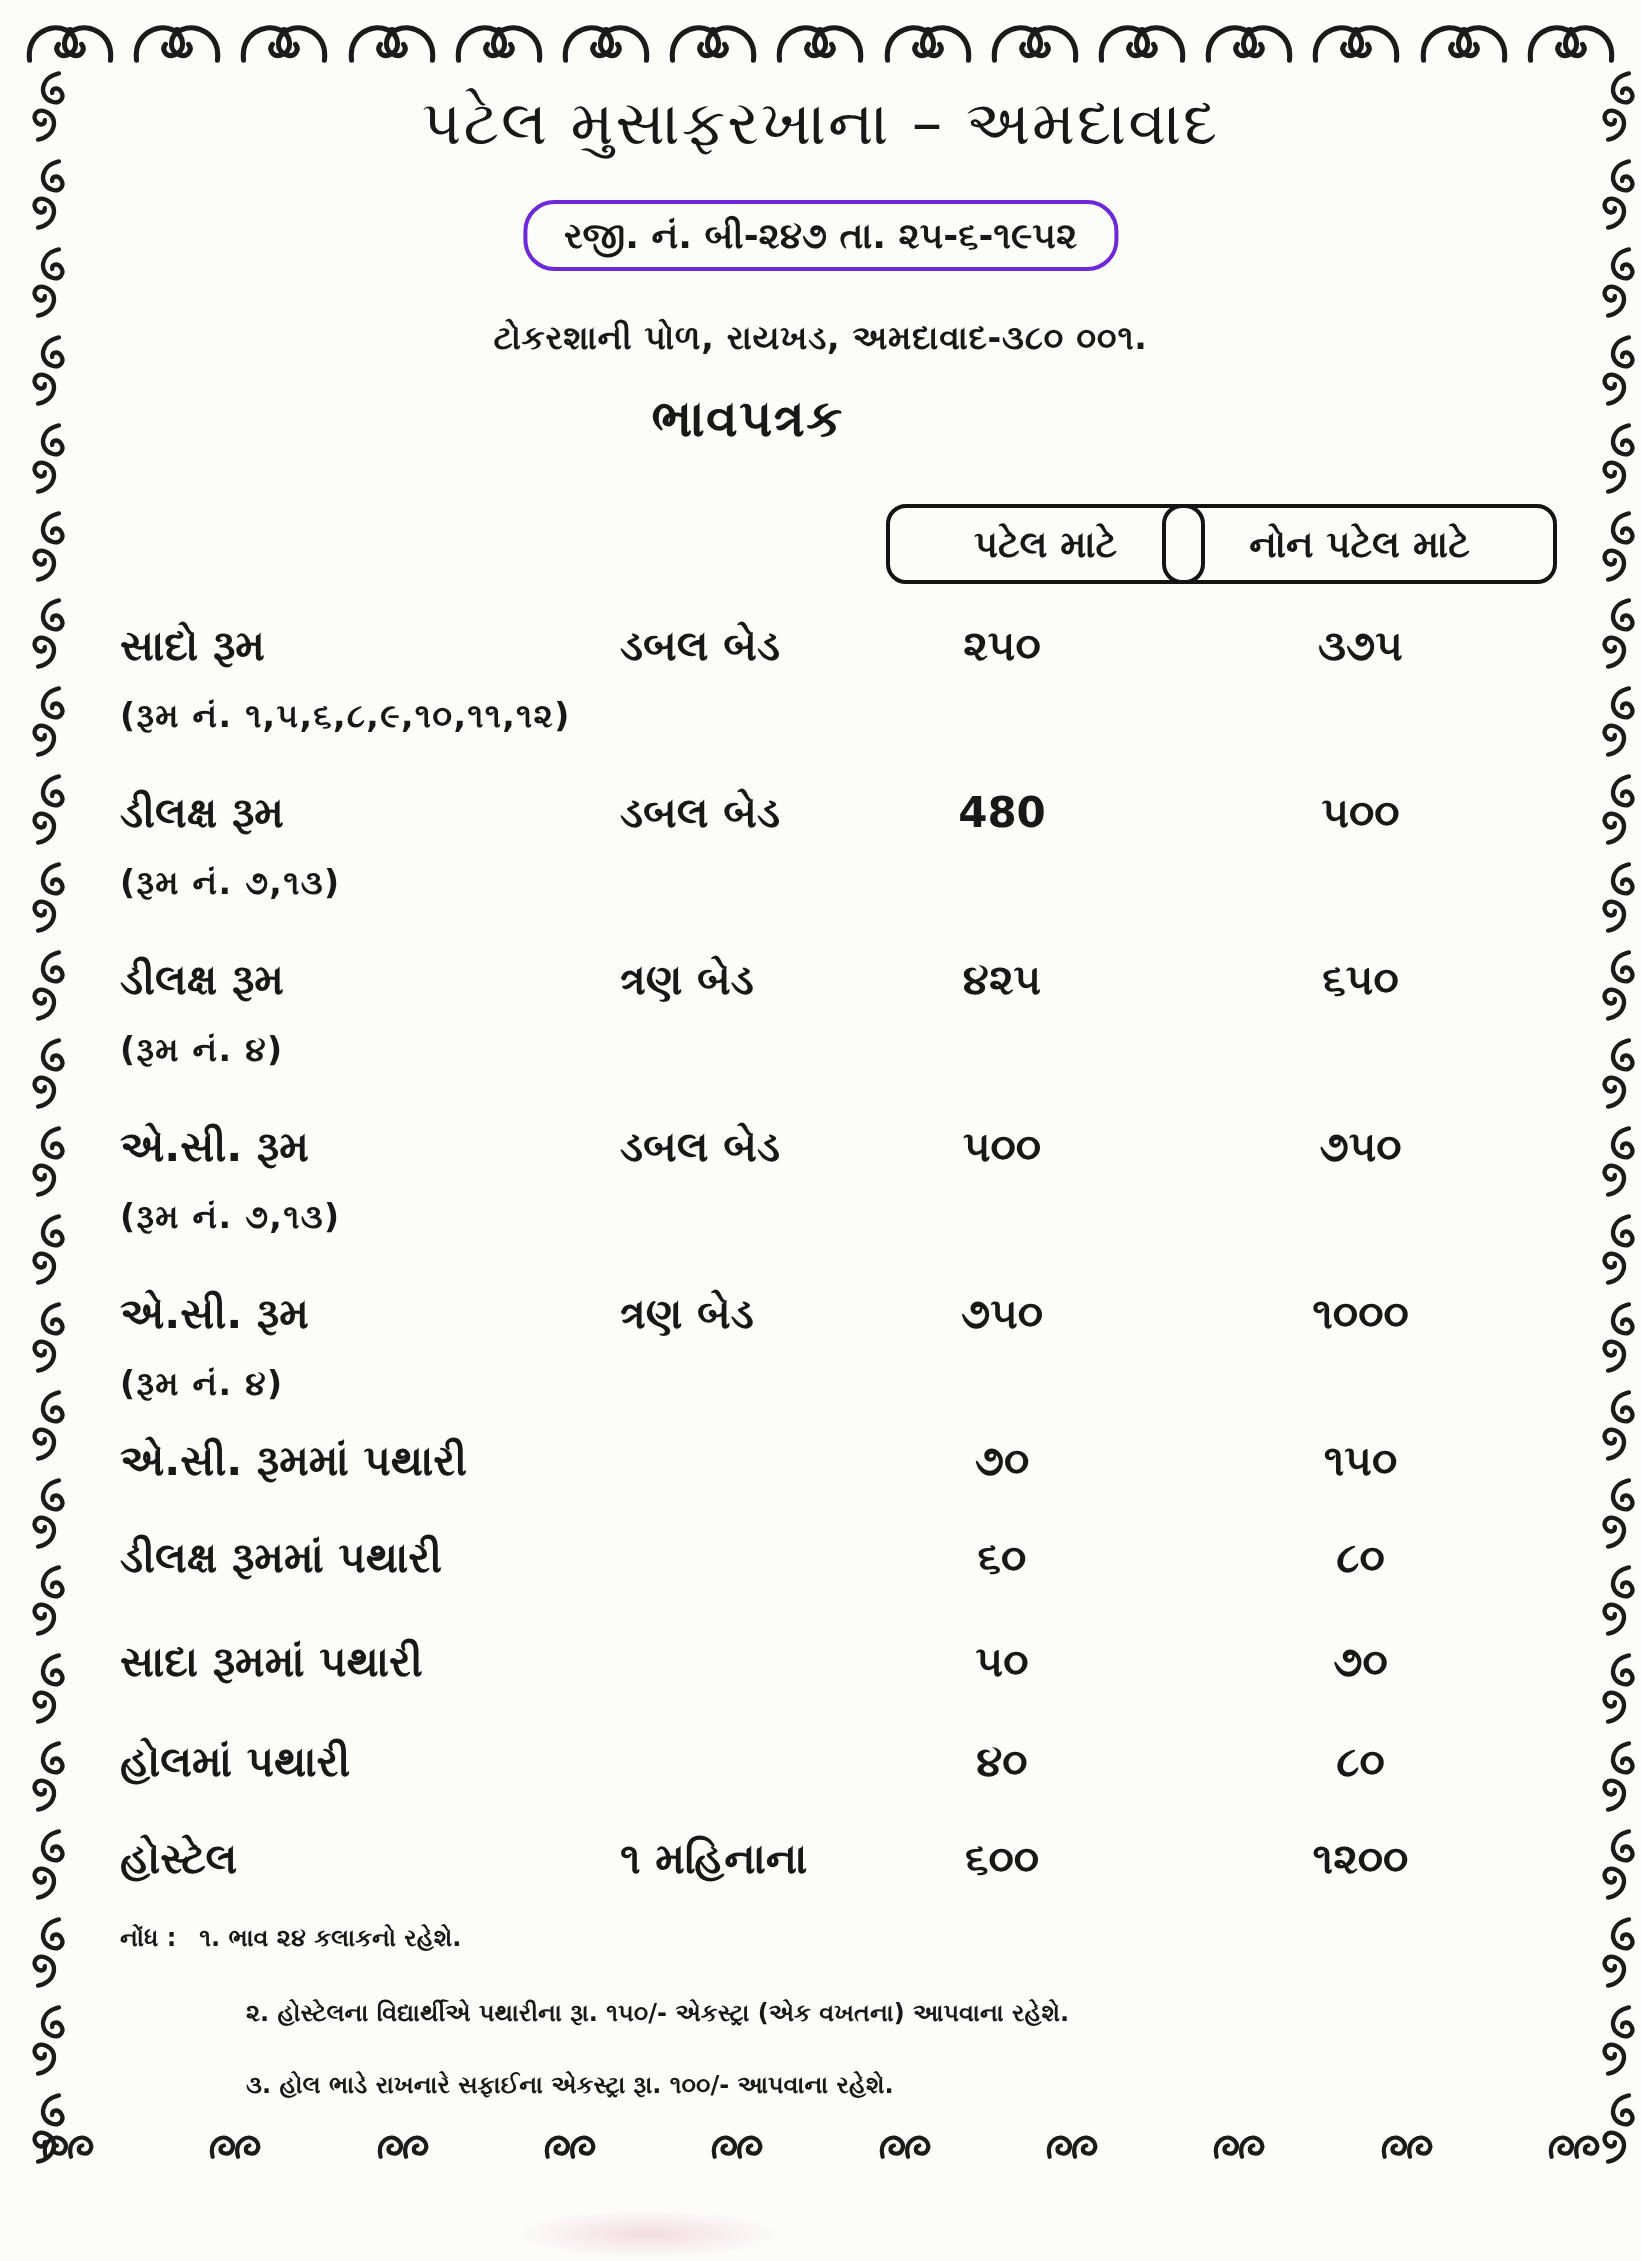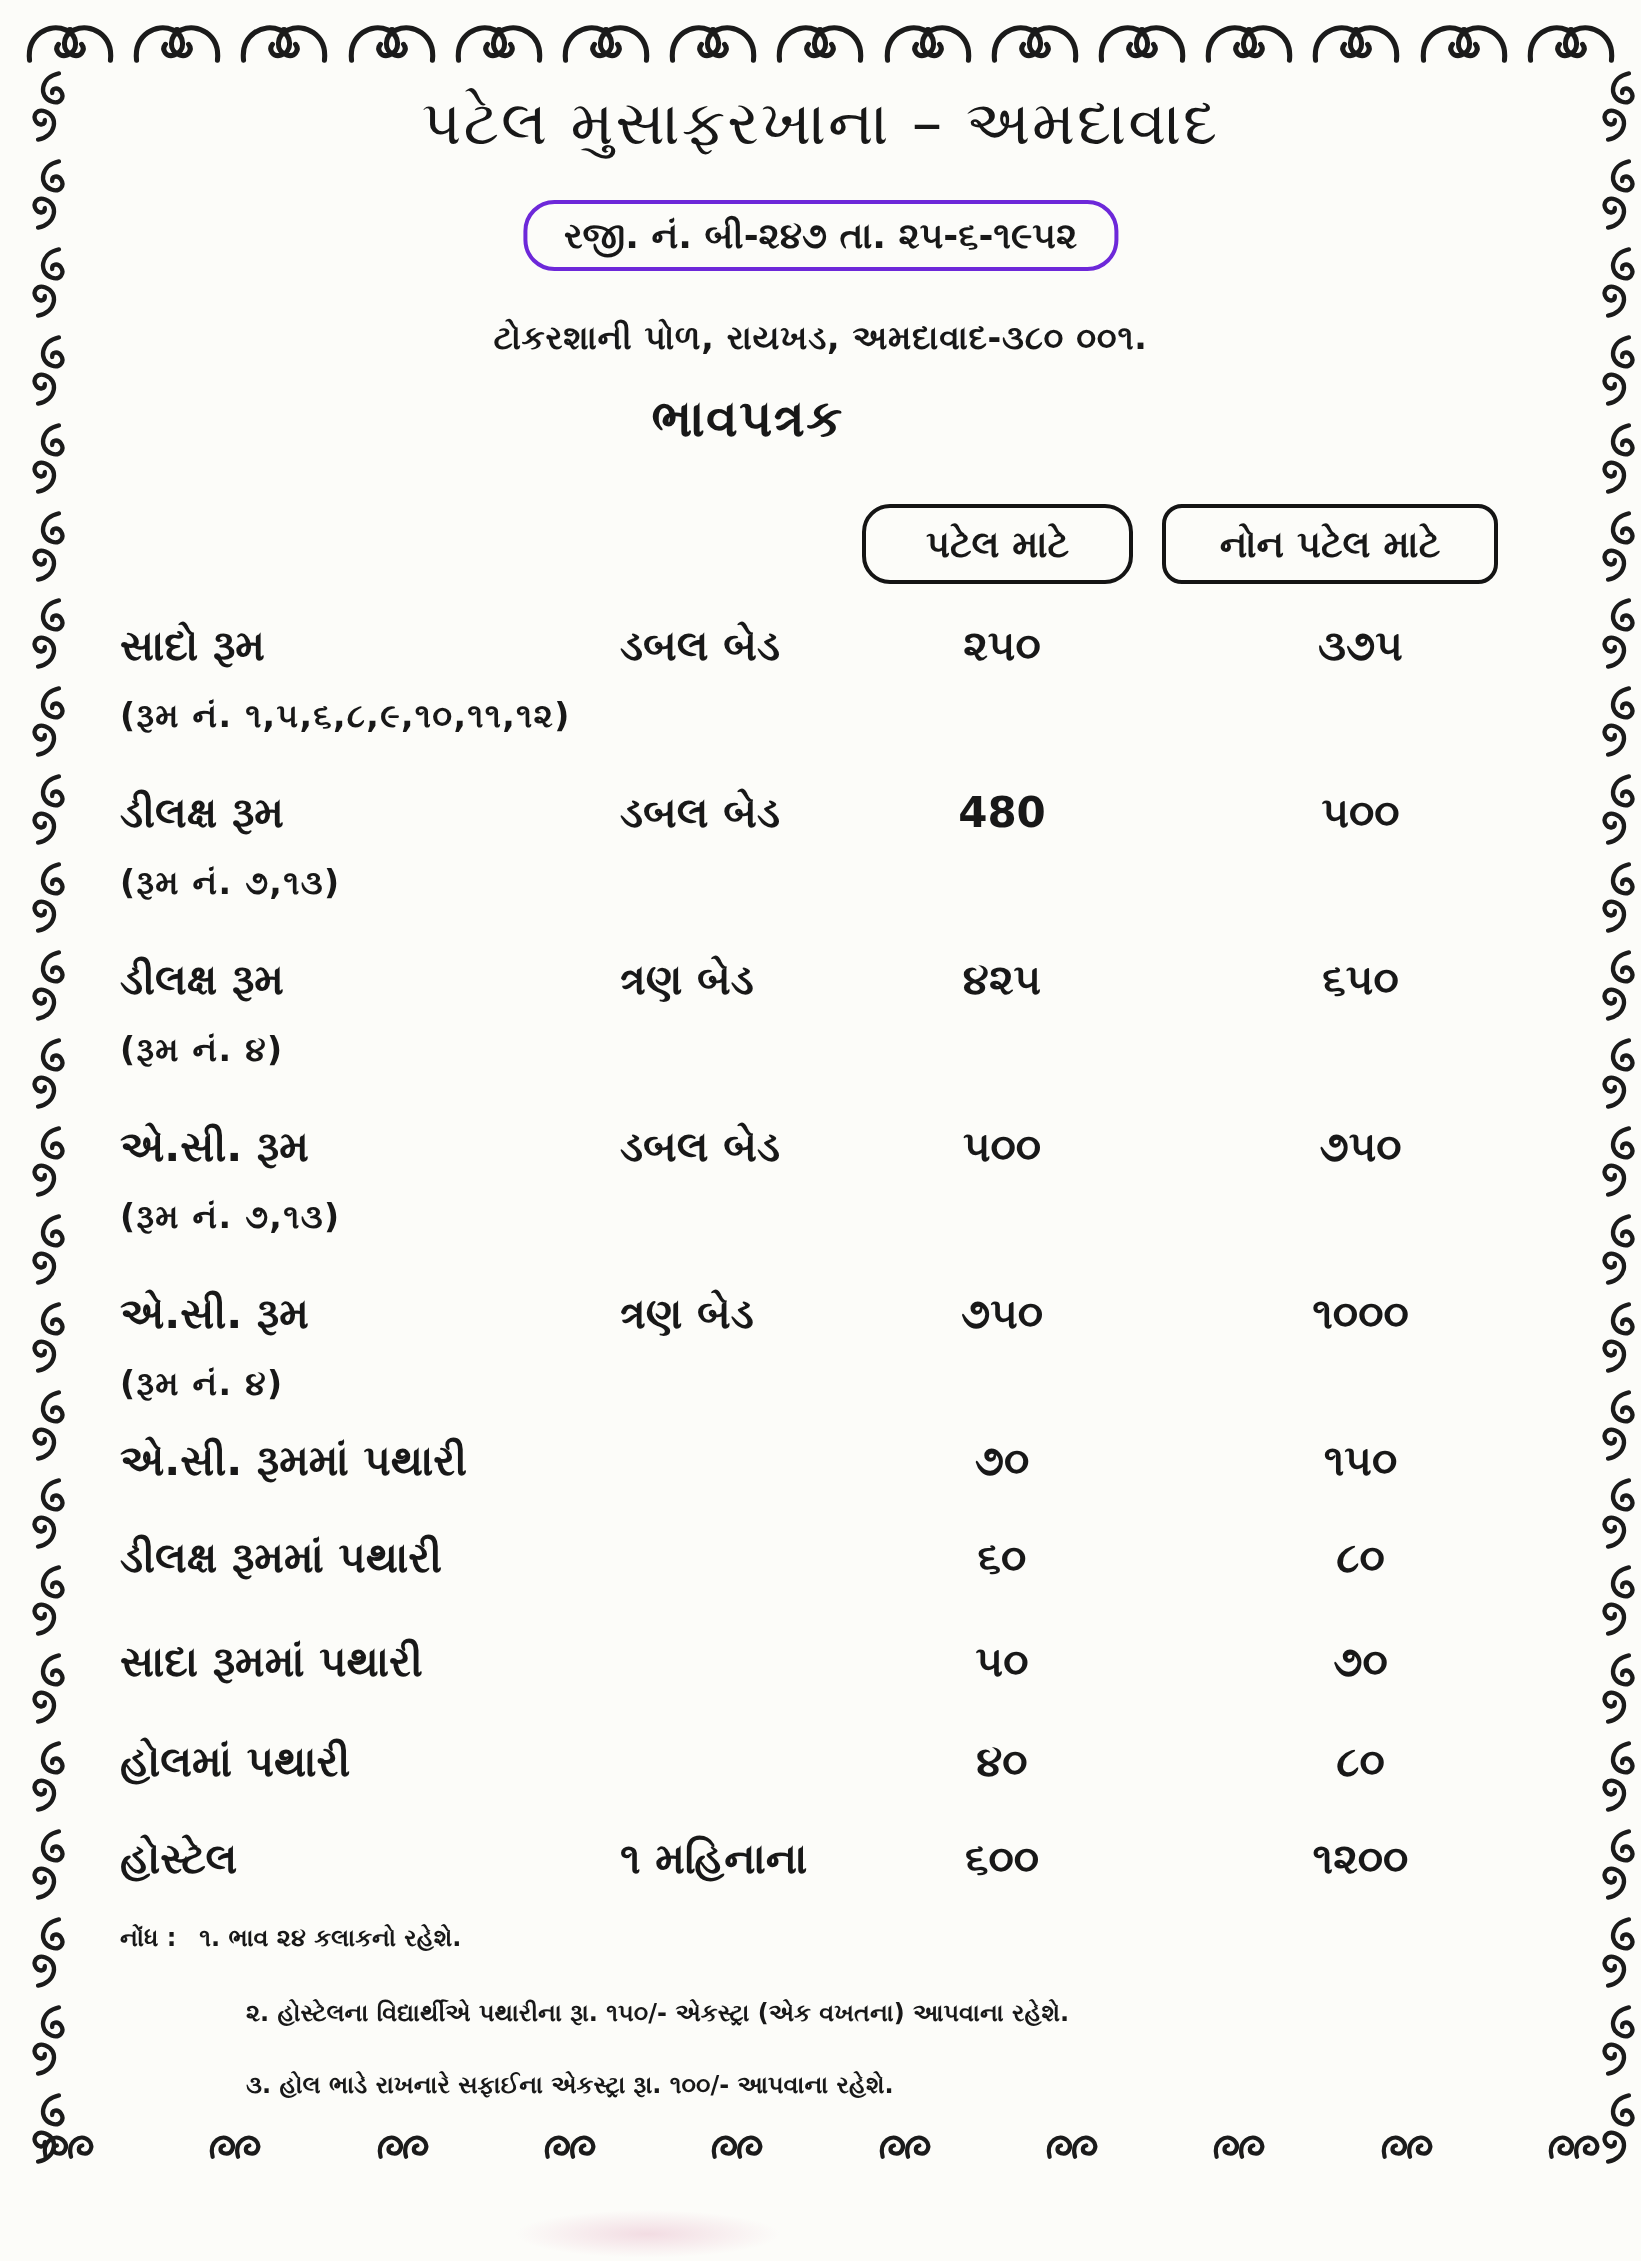--- a/index.html
+++ b/index.html
@@ -41,22 +41,22 @@
     position:absolute;top:389px;left:0;width:100%;
     text-align:center;font-size:51px;font-weight:bold;letter-spacing:1.3px;
     transform:translateX(-73px);
   }
   .colhead{
     position:absolute;top:504px;box-sizing:border-box;
     border:4.7px solid #141414;border-radius:20px;
     font-size:37px;font-weight:bold;text-align:center;
     padding:14.7px 6.7px;white-space:nowrap;
   }
-  .colhead.patel{left:862px;width:271px;border-radius:28px;}
-  .colhead.nonpatel{left:1162px;width:336px;}
+  .colhead.patel{left:886px;width:319px;}
+  .colhead.nonpatel{left:1162px;width:395px;}
   
   .trow{position:absolute;left:120px;width:1403px;height:75px;
     font-size:42px;font-weight:bold;white-space:nowrap;}
   .trow span{position:absolute;top:0;}
   .cl{left:0;}
   .cb{left:500px;}
   .cp{left:775px;width:214px;text-align:center;}
   .cn{left:1096px;width:289px;text-align:center;}
   .tsub{position:absolute;left:120px;font-size:33px;font-weight:bold;
     letter-spacing:1.3px;white-space:nowrap;}

